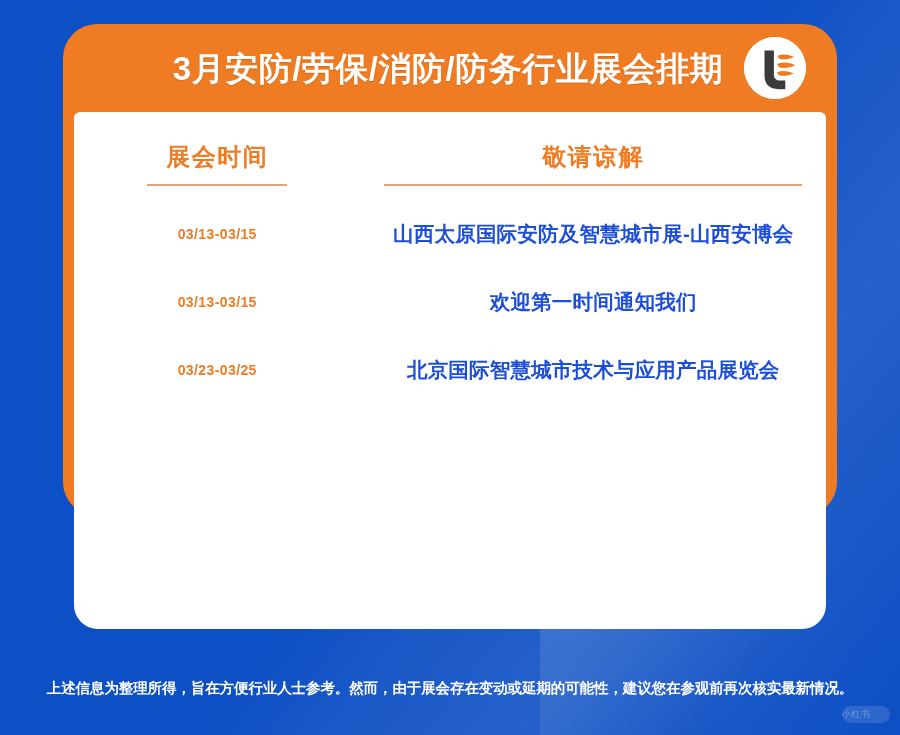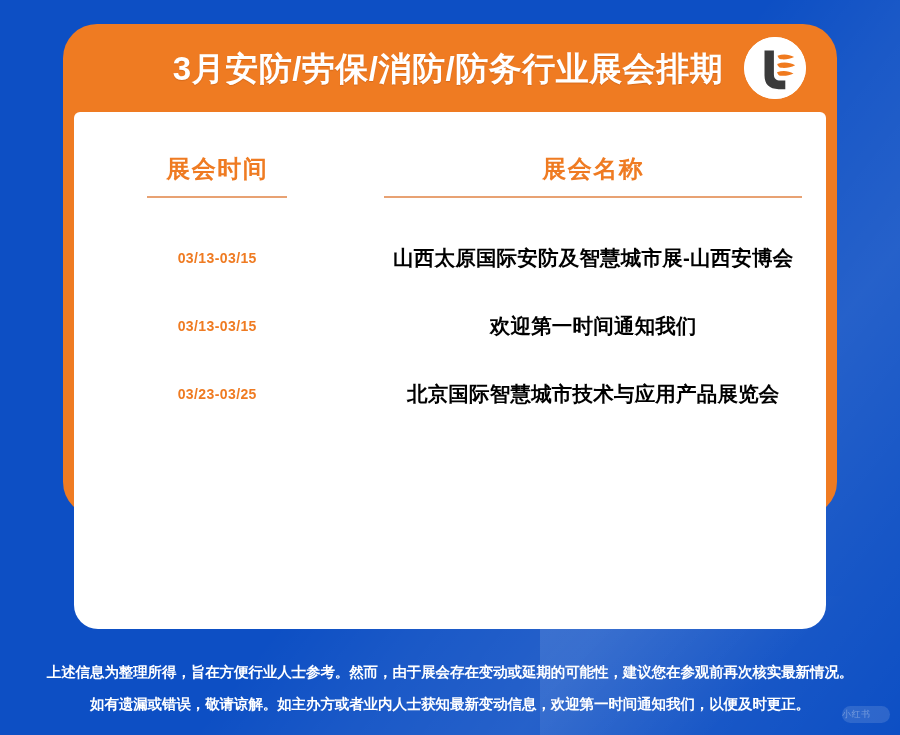--- a/index.html
+++ b/index.html
@@ -108,21 +108,21 @@
   table.schedule {
     width: 100%;
     border-collapse: collapse;
     table-layout: fixed;
   }
 
   table.schedule col.c-time { width: 38.1%; }
   table.schedule col.c-name { width: 61.9%; }
 
   table.schedule thead th {
-    padding: 12px;
+    padding: 0;
     vertical-align: bottom;
   }
   .th-inner {
     padding-top: 30px;
     padding-bottom: 11px;
     text-align: center;
   }
   .th-text {
     color: #ef7b22;
     font-size: 24px;
@@ -148,21 +148,21 @@
     color: #ef7b22;
     font-size: 14px;
     font-weight: bold;
     text-align: center;
     letter-spacing: 0.4px;
     padding: 8px 4px;
     white-space: nowrap;
   }
 
   .cell-name {
-    color: #000000;
+    color: #1d4ed8;
     font-size: 20.5px;
     font-weight: bold;
     text-align: center;
     line-height: 1.38;
     padding: 8px 24px 8px 18px;
     letter-spacing: 0.2px;
   }
 
   tbody tr.row-h2 td { height: 74px; }
   tbody tr.row-h1 td { height: 62px; }
@@ -266,21 +266,21 @@
         <thead>
           <tr>
             <th>
               <div class="th-inner">
                 <span class="th-text">展会时间</span>
                 <div class="th-rule time"></div>
               </div>
             </th>
             <th>
               <div class="th-inner">
-                <span class="th-text">展会名称</span>
+                <span class="th-text">敬请谅解</span>
                 <div class="th-rule name"></div>
               </div>
             </th>
           </tr>
         </thead>
         <tbody>
 
           <tr class="row-h2">
             <td class="cell-date">03/13-03/15</td>
             <td class="cell-name">
@@ -304,18 +304,17 @@
 
 
 
         </tbody>
       </table>
     </div>
   </div>
 
   <div class="footer">
     <div class="footer-line">上述信息为整理所得，旨在方便行业人士参考。然而，由于展会存在变动或延期的可能性，建议您在参观前再次核实最新情况。</div>
-    <div class="footer-line">如有遗漏或错误，敬请谅解。如主办方或者业内人士获知最新变动信息，欢迎第一时间通知我们，以便及时更正。</div>
   </div>
 
   <div class="watermark">小红书</div>
 
 </div>
 
 </body></html>

